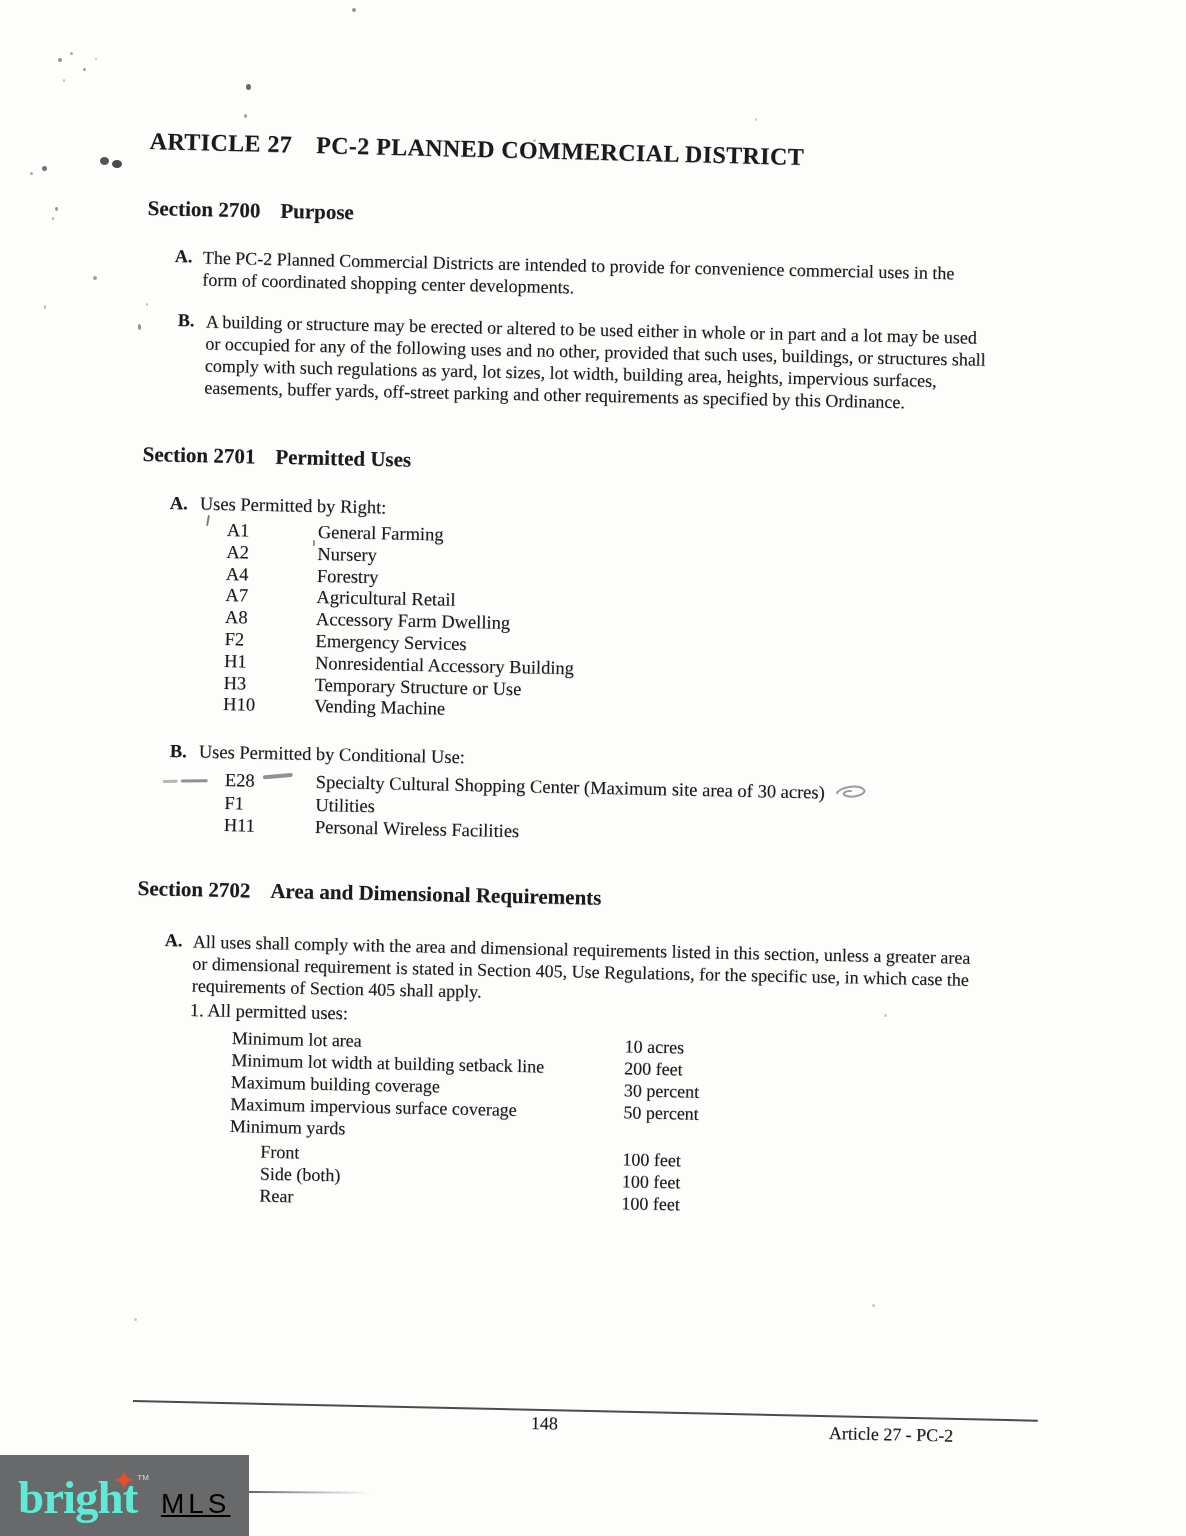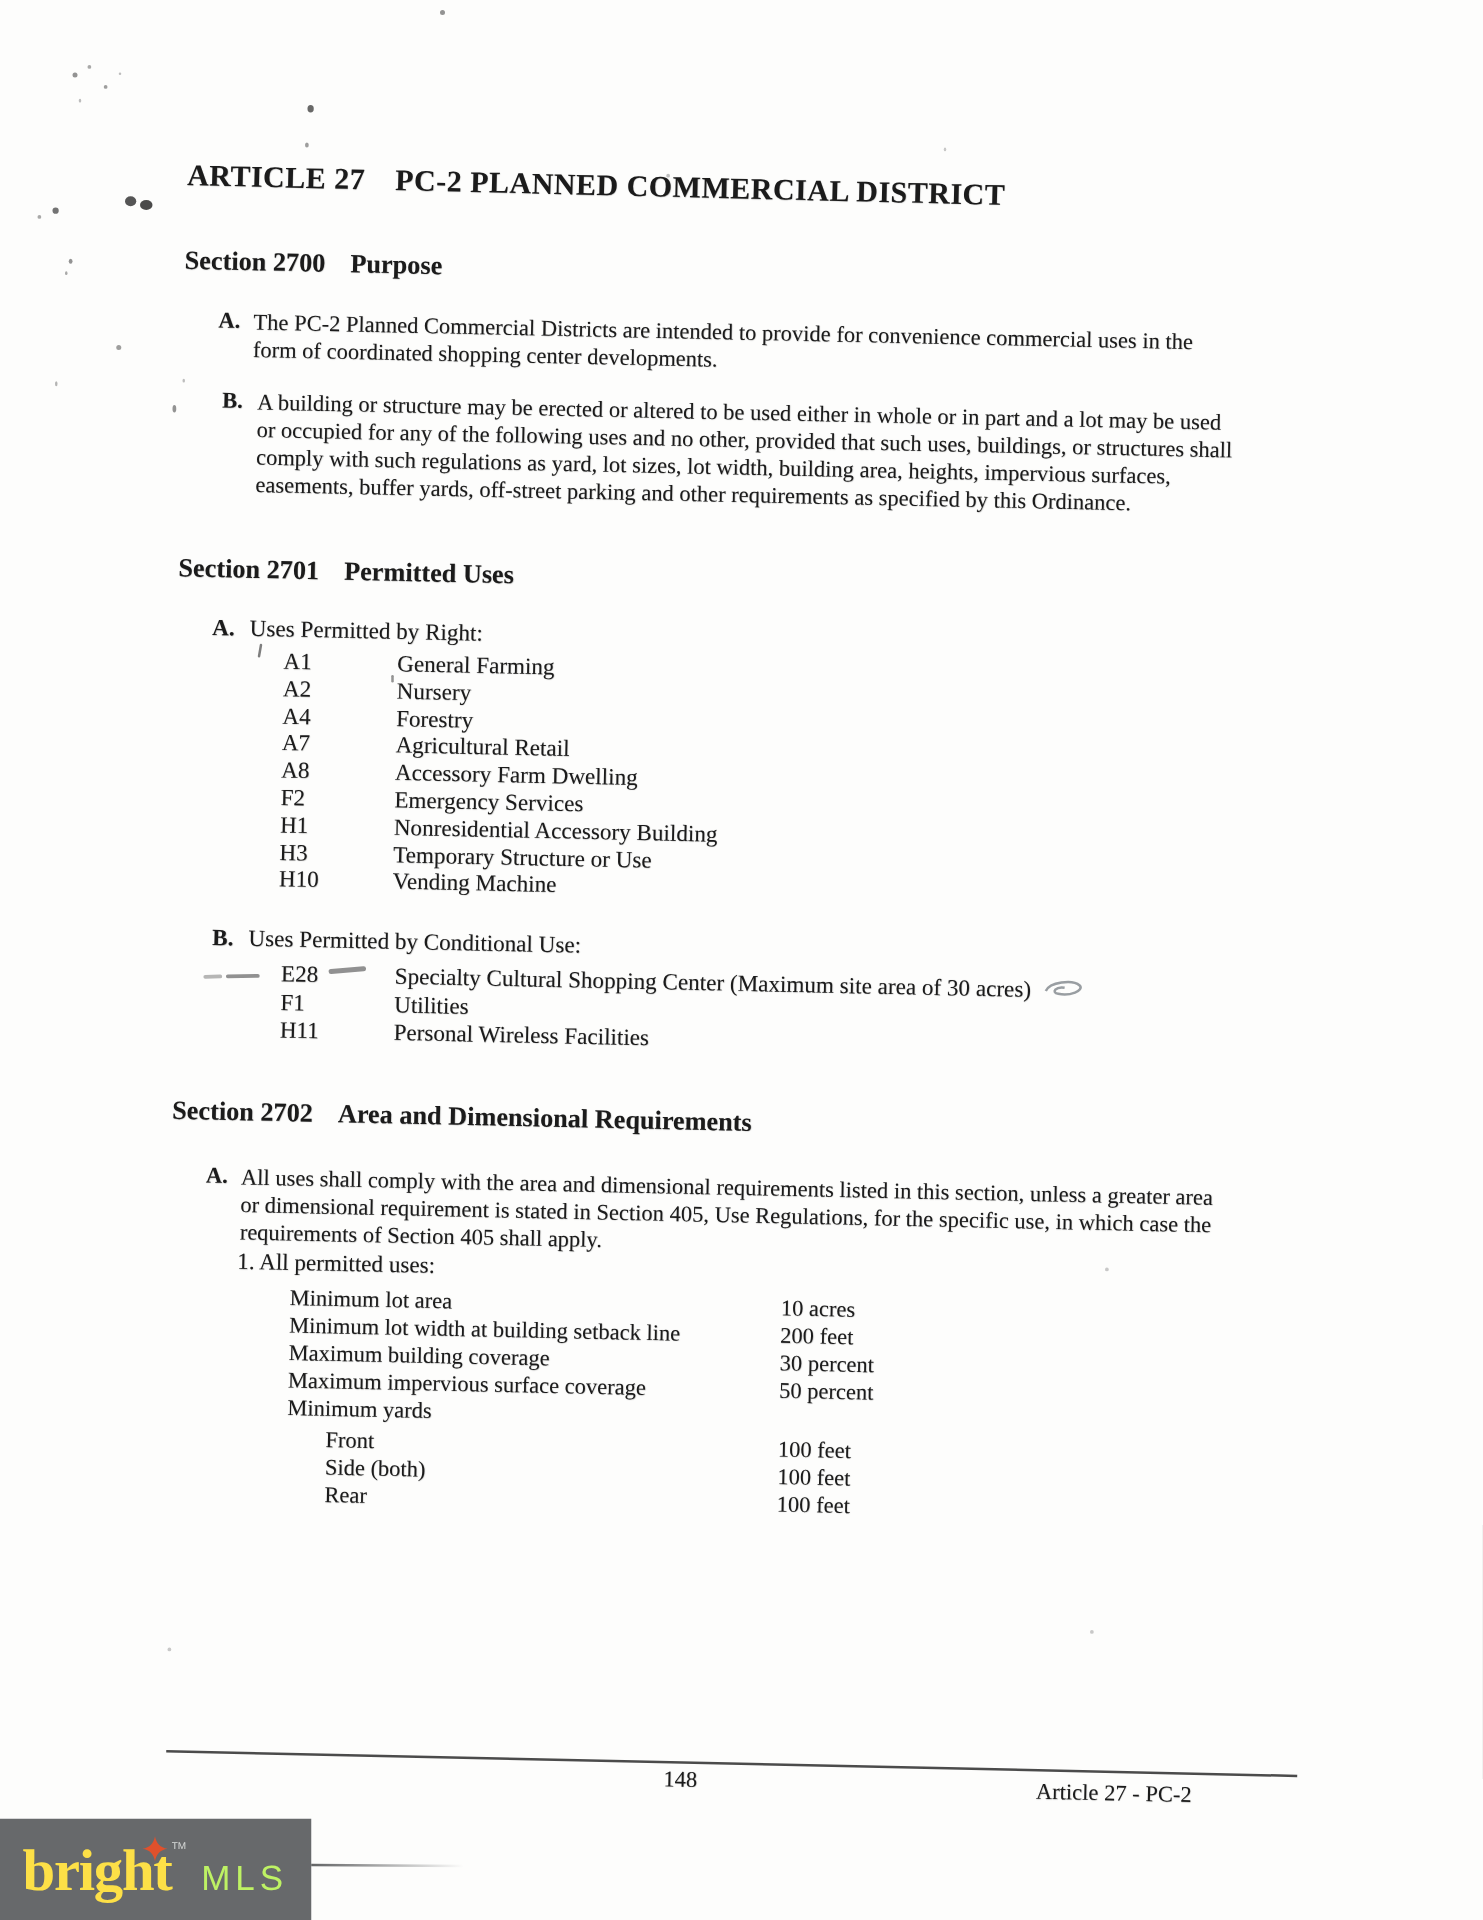--- a/index.html
+++ b/index.html
@@ -46,26 +46,26 @@
 
   .speck { position:absolute; background:#2a2a2a; border-radius:50%; }
 
   .pencil-dash { position:absolute; height:3px; background:#4a4a4a; border-radius:2px; }
 
   .scribble { display:inline-block; vertical-align:-2px; margin-left:9px; }
 
   .logo { position:absolute; left:0; top:1455px; width:249px; height:81px; background:#67696b; }
   .brand-row { position:absolute; left:18px; bottom:12px; white-space:nowrap; text-shadow:none; }
   .brand-word { font-family:"Liberation Serif", serif; font-weight:bold; font-size:47px;
-    color:#fde047; letter-spacing:-1px; }
+    color:#5eead4; letter-spacing:-1px; }
   .brand-star { display:inline-block; vertical-align:23px; margin-left:-25px; }
   .brand-tm { font-family:"Liberation Sans", sans-serif; font-size:8px; color:#d9dbda;
     vertical-align:33px; margin-left:1px; }
-  .brand-mls { font-family:"Liberation Sans", sans-serif; font-size:28px; color:#bef264;
-    letter-spacing:4px; margin-left:12px; }
+  .brand-mls { font-family:"Liberation Sans", sans-serif; font-size:28px; color:#000000;
+    letter-spacing:4px; margin-left:12px;text-decoration:underline; }
   .logo-side-line { position:absolute; left:249px; top:1491px; width:122px; height:2px;
     background:linear-gradient(to right, rgba(60,62,64,0.8), rgba(60,62,64,0));
     transform:rotate(0.4deg); transform-origin:0 0; }
 </style>
 </head>
 <body>
 
 <div class="page">
 
   <div>

